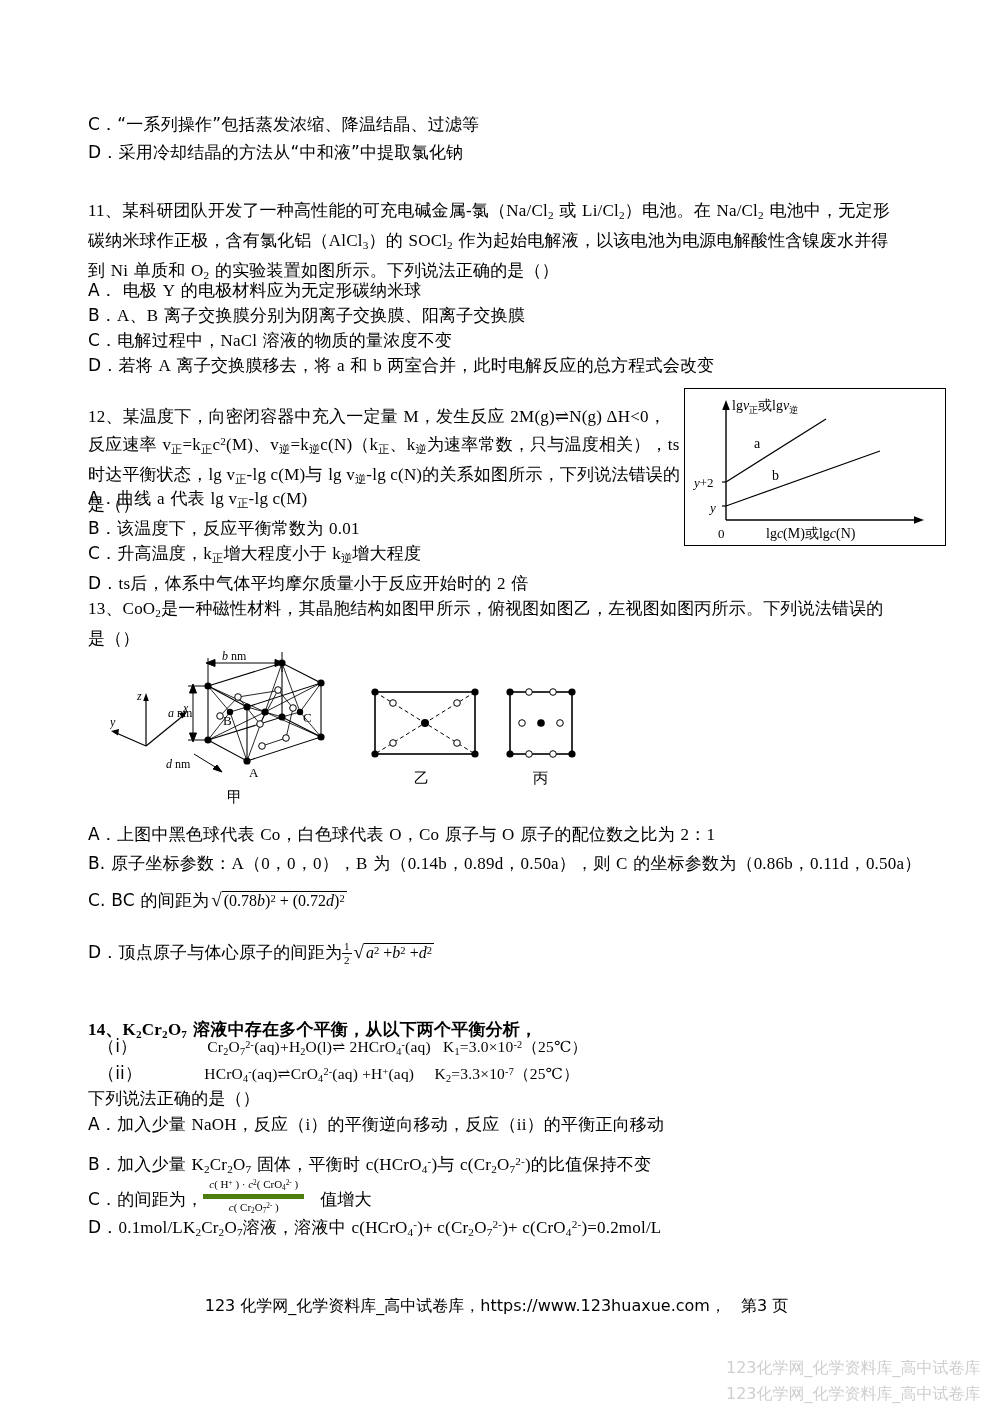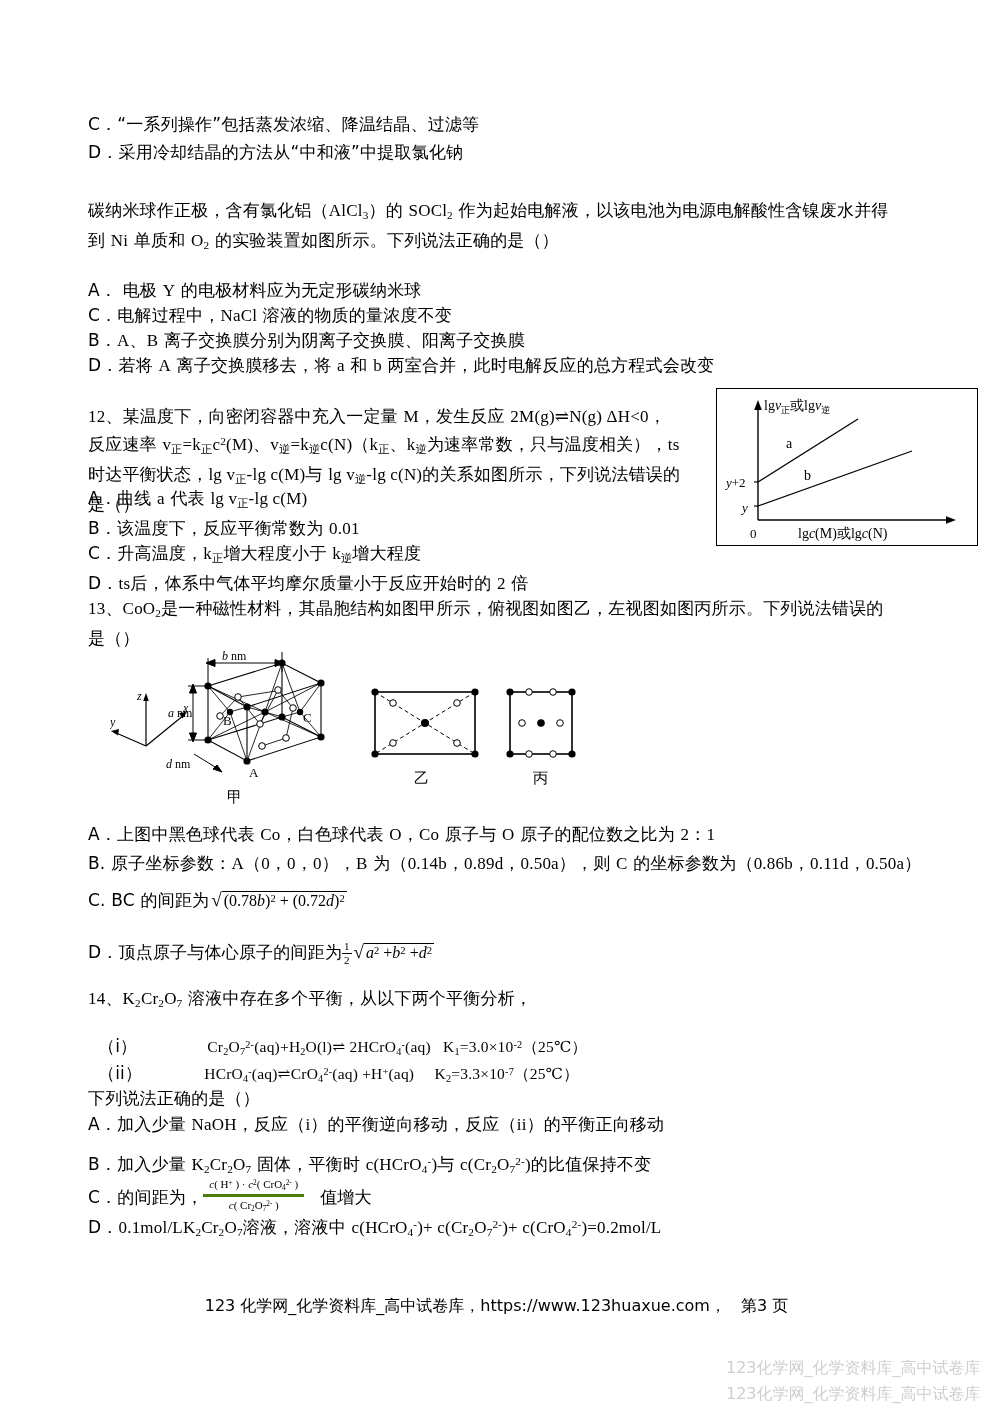--- a/index.html
+++ b/index.html
@@ -12,29 +12,29 @@
   .col{position:absolute;left:88px;width:830px;}
   
   .ln{font-size:15.5px;line-height:25px;white-space:nowrap;letter-spacing:.2px;}
   sub{font-size:.66em;vertical-align:-0.28em;}
   sup{font-size:.66em;vertical-align:0.42em;}
   .lat{font-family:"Liberation Serif","DejaVu Serif",serif;}
   .zh{font-family:"DejaVu Sans","Liberation Sans",sans-serif;font-size:17px;}
   .blk{position:absolute;}
 
   
-  .chart{position:absolute;left:716px;top:388px;width:232px;height:158px;}
+  .chart{position:absolute;left:684px;top:388px;width:232px;height:158px;}
   .chart svg{display:block;}
 
   
   .figs{position:absolute;left:110px;top:650px;width:480px;height:165px;}
 
   
   .frac{display:inline-block;vertical-align:-0.55em;text-align:center;font-size:11px;line-height:1.25;}
-  .frac .num{border-bottom:3px solid #4d7c0f;padding:0 6px 1px 6px;display:block;}
+  .frac .num{border-bottom:5px solid #4d7c0f;padding:0 6px 1px 6px;display:block;}
   .frac .den{padding:2px 6px 0 6px;display:block;}
 
   
   .rad{display:inline-block;position:relative;padding-left:2px;}
   .rad .bar{border-top:1px solid #000;padding:0 2px;display:inline-block;}
   .sqrt-glyph{font-size:19px;}
 
   .halffrac{display:inline-block;vertical-align:-0.5em;text-align:center;font-size:11px;line-height:1.1;}
   .halffrac .num{border-bottom:1px solid #000;display:block;padding:0 2px;}
   .halffrac .den{display:block;padding:0 2px;}
@@ -52,28 +52,31 @@
 <div class="page">
 
   <div class="col blk" style="top:112px;">
     <div class="ln zh">C．“一系列操作”包括蒸发浓缩、降温结晶、过滤等</div>
   </div>
   <div class="col blk" style="top:140px;">
     <div class="ln zh">D．采用冷却结晶的方法从“中和液”中提取氯化钠</div>
   </div>
 
   <div class="col blk" style="top:198px;">
+    <div class="ln zh">
+      <span class="lat">11、</span><span>某科研团队开发了一种高性能的可充电碱金属<span class="lat">-</span>氯（<span class="lat">Na/Cl<sub>2</sub></span> 或 <span class="lat">Li/Cl<sub>2</sub></span>）电池。在 <span class="lat">Na/Cl<sub>2</sub></span> 电池中，无定形</span>
+    </div>
     <div class="ln zh">碳纳米球作正极，含有氯化铝（<span class="lat">AlCl<sub>3</sub></span>）的 <span class="lat">SOCl<sub>2</sub></span> 作为起始电解液，以该电池为电源电解酸性含镍废水并得</div>
     <div class="ln zh">到 <span class="lat">Ni</span> 单质和 <span class="lat">O<sub>2</sub></span> 的实验装置如图所示。下列说法正确的是（）</div>
   </div>
 
   <div class="col blk" style="top:278px;">
     <div class="ln zh">A．  电极 <span class="lat">Y</span> 的电极材料应为无定形碳纳米球</div>
+    <div class="ln zh">B．<span class="lat">A</span>、<span class="lat">B</span> 离子交换膜分别为阴离子交换膜、阳离子交换膜</div>
     <div class="ln zh">C．电解过程中，<span class="lat">NaCl</span> 溶液的物质的量浓度不变</div>
-    <div class="ln zh">B．<span class="lat">A</span>、<span class="lat">B</span> 离子交换膜分别为阴离子交换膜、阳离子交换膜</div>
     <div class="ln zh">D．若将 <span class="lat">A</span> 离子交换膜移去，将 <span class="lat">a</span> 和 <span class="lat">b</span> 两室合并，此时电解反应的总方程式会改变</div>
   </div>
 
   <div class="blk" style="left:88px;top:404px;width:610px;">
     <div class="ln zh"><span class="lat">12、</span>某温度下，向密闭容器中充入一定量 <span class="lat">M</span>，发生反应 <span class="lat">2M(g)⇌N(g) ΔH&lt;0</span>，</div>
     <div class="ln zh">反应速率 <span class="lat">v<sub>正</sub>=k<sub>正</sub>c<sup>2</sup>(M)</span>、<span class="lat">v<sub>逆</sub>=k<sub>逆</sub>c(N)</span>（<span class="lat">k<sub>正</sub></span>、<span class="lat">k<sub>逆</sub></span>为速率常数，只与温度相关），<span class="lat">ts</span></div>
     <div class="ln zh">时达平衡状态，<span class="lat">lg v<sub>正</sub>-lg c(M)</span>与 <span class="lat">lg v<sub>逆</sub>-lg c(N)</span>的关系如图所示，下列说法错误的</div>
     <div class="ln zh">是（）</div>
   </div>
 
@@ -275,21 +278,21 @@
   </div>
 
   <div class="col blk" style="top:888px;">
     <span class="ln zh">C.  BC 的间距为</span><span class="lat rad"><span class="sqrt-glyph">√</span><span class="bar">(0.78<i>b</i>)<sup>2</sup> + (0.72<i>d</i>)<sup>2</sup></span></span>
   </div>
 
   <div class="col blk" style="top:940px;">
     <span class="ln zh">D．顶点原子与体心原子的间距为</span><span class="halffrac"><span class="num">1</span><span class="den">2</span></span><span class="lat rad"><span class="sqrt-glyph">√</span><span class="bar"><i>a</i><sup>2</sup> +<i>b</i><sup>2</sup> +<i>d</i><sup>2</sup></span></span>
   </div>
 
-  <div class="col blk" style="top:986px;">
+  <div class="col blk" style="top:1017px;font-weight:bold;">
     <div class="ln zh"><span class="lat">14、</span><span class="lat">K<sub>2</sub>Cr<sub>2</sub>O<sub>7</sub></span> 溶液中存在多个平衡，从以下两个平衡分析，</div>
   </div>
 
   <div class="blk" style="left:98px;top:1032px;">
     <span class="ln zh">（i）</span>
     <span class="ln lat" style="margin-left:66px;">Cr<sub>2</sub>O<sub>7</sub><sup>2-</sup>(aq)+H<sub>2</sub>O(l)⇌ 2HCrO<sub>4</sub><sup>-</sup>(aq)&nbsp;&nbsp; K<sub>1</sub>=3.0×10<sup>-2</sup>（25℃）</span>
   </div>
   <div class="blk" style="left:98px;top:1059px;">
     <span class="ln zh">（ii）</span>
     <span class="ln lat" style="margin-left:58px;">HCrO<sub>4</sub><sup>-</sup>(aq)⇌CrO<sub>4</sub><sup>2-</sup>(aq) +H<sup>+</sup>(aq)&nbsp;&nbsp;&nbsp;&nbsp; K<sub>2</sub>=3.3×10<sup>-7</sup>（25℃）</span>

